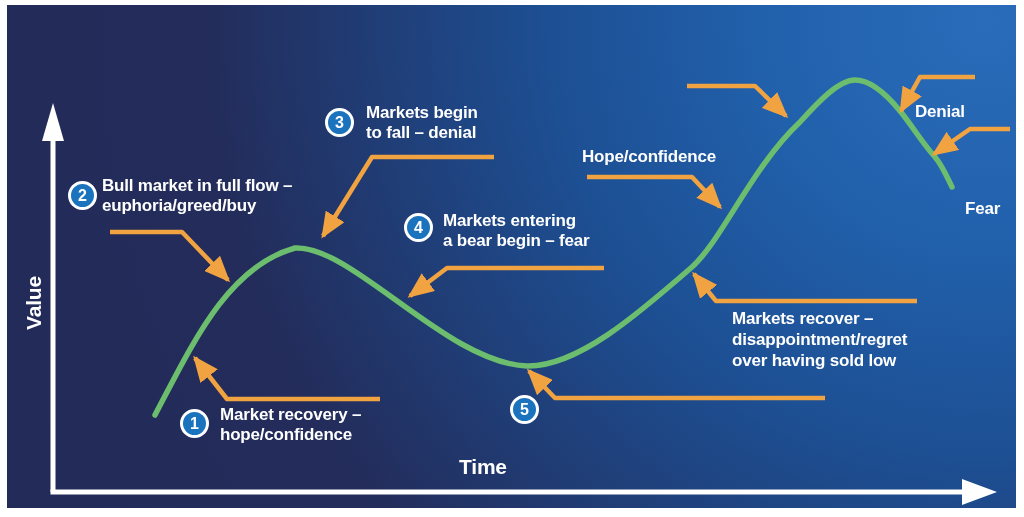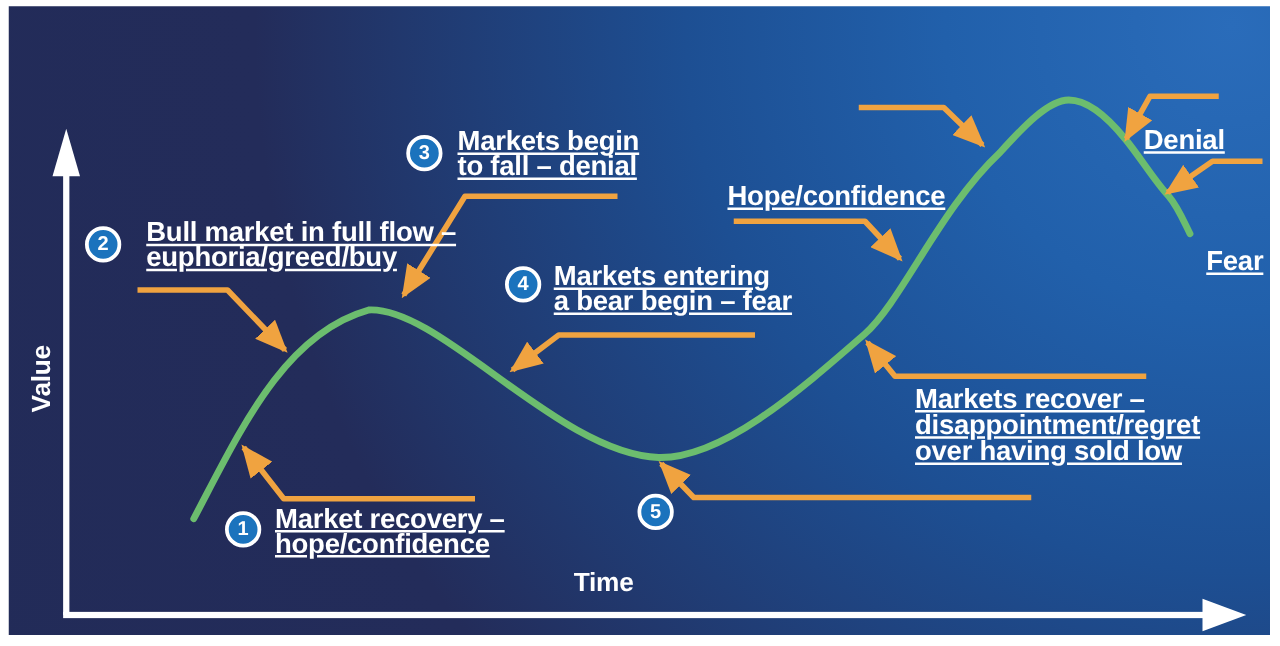--- a/index.html
+++ b/index.html
@@ -11,23 +11,22 @@
   .canvas {
     position:absolute; left:7px; top:5px; right:8px; bottom:9px;
     background:
       radial-gradient(1150px circle at 97% 3%,
         #2a6cba 0%, #2160ab 20%, #1d4f93 38%, #232c5a 68%, #222b58 100%);
     overflow:hidden;
   }
   svg.art { position:absolute; left:0; top:0; width:100%; height:100%; }
   .note {
     position:absolute; color:#ffffff; font-weight:700;
-    font-size:22px; line-height:20px; letter-spacing:-0.2px;
+    font-size:17px; line-height:20px; letter-spacing:-0.2px;
     white-space:pre-line;
-    text-decoration:underline;
   }
   .note.big3 { line-height:21px;margin-left:22px; }
   .badge {
     position:absolute; width:23px; height:23px; border-radius:50%;
     background:#1b73bd; border:3px solid #ffffff;
     color:#ffffff; font-weight:700; font-size:16px;
     display:flex; align-items:center; justify-content:center;
   }
   .axis-label {
     position:absolute; color:#ffffff; font-weight:700;
@@ -75,21 +74,21 @@
     </svg>
 
     <div class="badge" style="left:173px; top:404px;">1</div>
     <div class="badge" style="left:61px;  top:176px;">2</div>
     <div class="badge" style="left:318px; top:103px;">3</div>
     <div class="badge" style="left:397px; top:208px;">4</div>
     <div class="badge" style="left:503px; top:390px;">5</div>
 
     <div class="note" style="left:213px; top:400px;">Market recovery –
 hope/confidence</div>
-    <div class="note" style="left:95px;  top:171px;margin-left:15px;">Bull market in full flow –
+    <div class="note" style="left:95px;  top:171px;">Bull market in full flow –
 euphoria/greed/buy</div>
     <div class="note" style="left:359px; top:98px;">Markets begin
 to fall – denial</div>
     <div class="note" style="left:436px; top:206px;">Markets entering
 a bear begin – fear</div>
 
     <div class="note" style="left:575px; top:142px;">Hope/confidence</div>
     <div class="note" style="left:908px; top:97px;">Denial</div>
     <div class="note" style="left:958px; top:150px;margin-top:44px;">Fear</div>
     <div class="note big3" style="left:703px; top:303px;">Markets recover –

